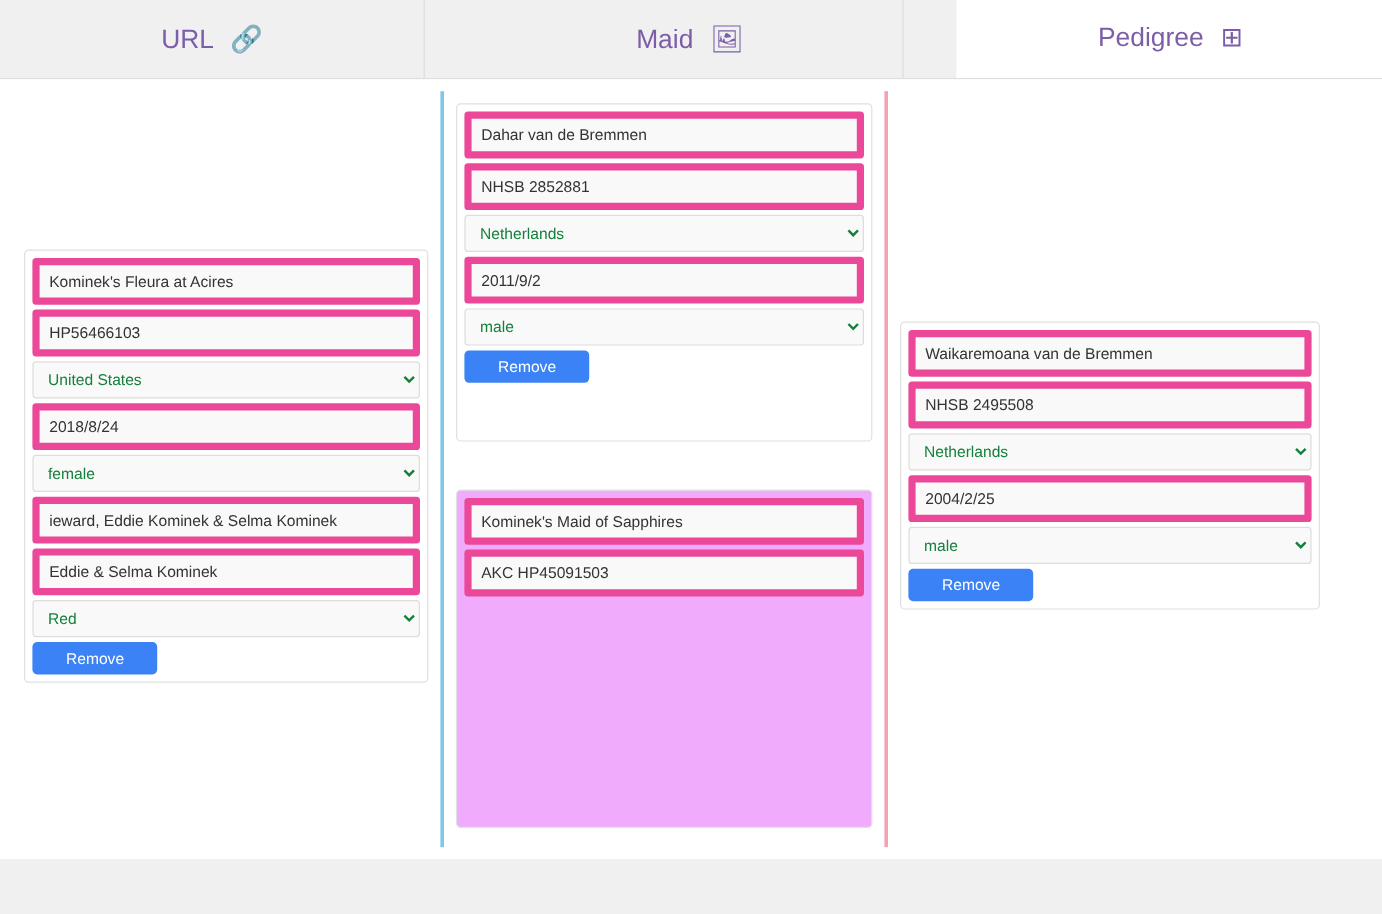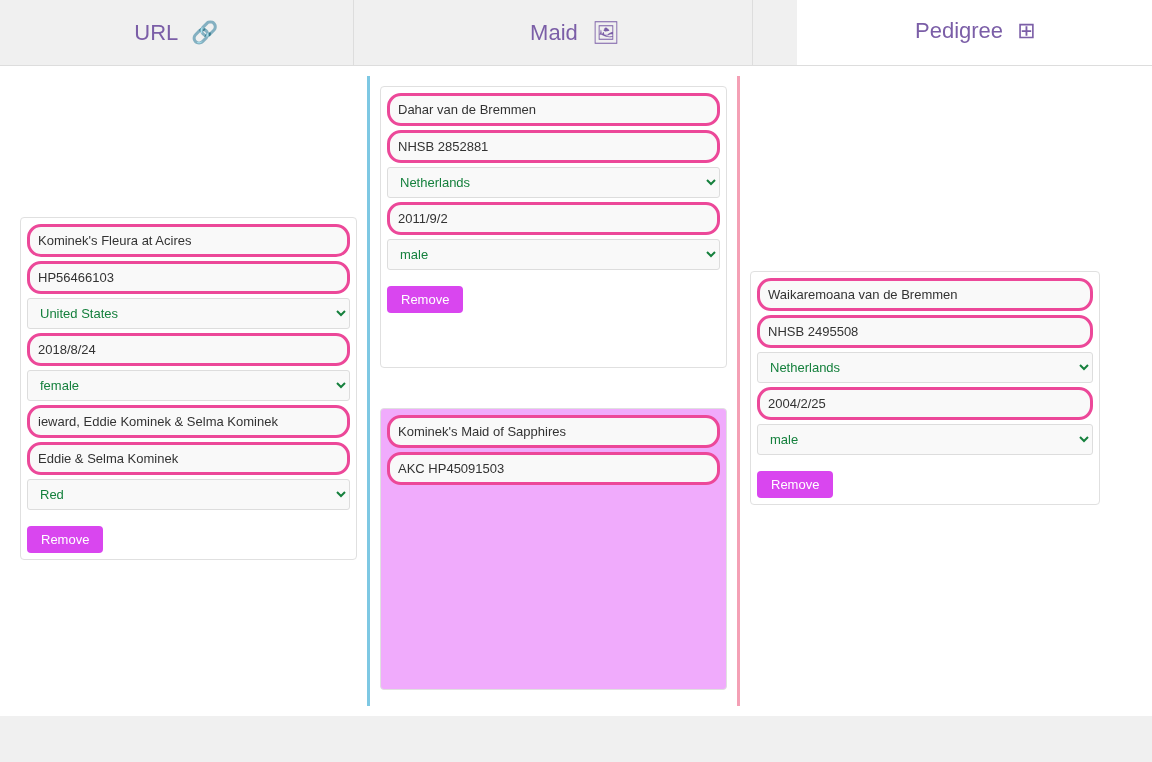--- a/index.html
+++ b/index.html
@@ -56,50 +56,50 @@
     .card {
       background: #fff;
       border: 1px solid #e0e0e0;
       border-radius: 4px;
       padding: 6px;
       margin-bottom: 6px;
     }
 
     .card input[type="text"] {
       width: 100%;
-      border: 3px solid #ec4899;
-      border-radius: 14px;
+      border: 6px solid #ec4899;
+      border-radius: 3px;
       padding: 6px 8px;
       margin-bottom: 4px;
       font-size: 13px;
       background: #f9f9f9;
       color: #333;
     }
 
     .card select {
       width: 100%;
       border: 1px solid #ddd;
       border-radius: 3px;
       padding: 6px 8px;
       margin-bottom: 4px;
       font-size: 13px;
       background: #f9f9f9;
       color: #15803d;
       appearance: auto;
     }
 
     .remove-btn {
-      background: #d946ef;
+      background: #3b82f6;
       color: #fff;
       border: none;
       border-radius: 4px;
-      padding: 6px 14px;
+      padding: 6px 28px;
       cursor: pointer;
       font-size: 13px;
-      margin-top: 12px;
+      margin-top: 0;
     }
 
     .col-2-entries {
       display: flex;
       flex-direction: column;
       justify-content: space-between;
       height: 100%;
       gap: 20px;
     }
 

